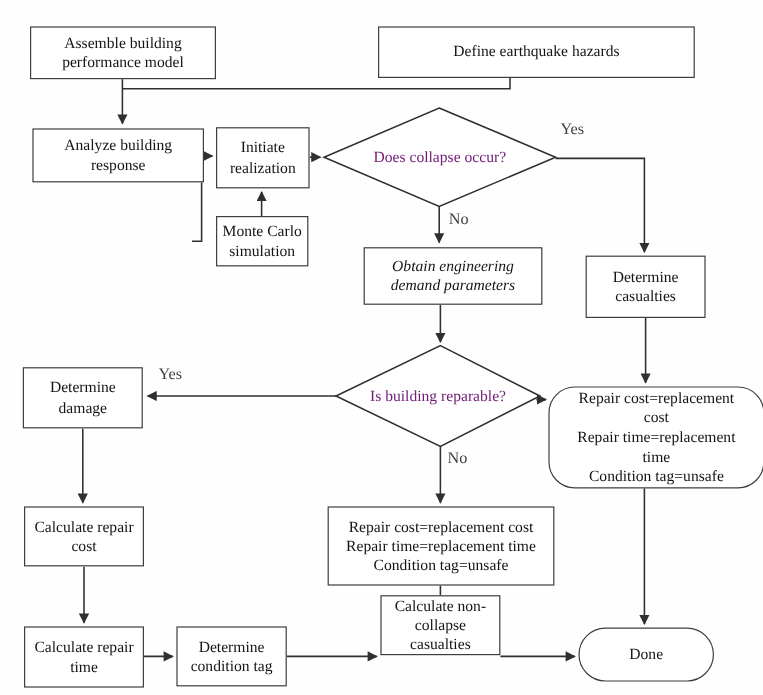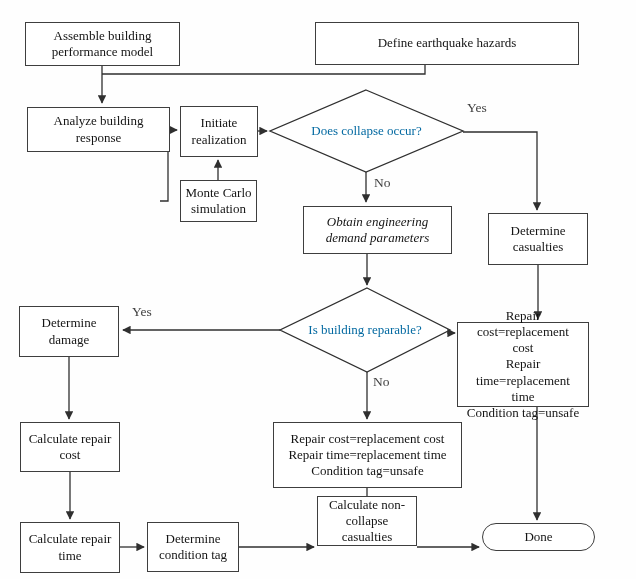--- a/index.html
+++ b/index.html
@@ -22,21 +22,21 @@
     color:#141414;
     white-space:pre-line;
     padding:1px;
   }
   .terminator{border-radius:23px;}
   .dlabel{
     position:absolute;
     display:flex;align-items:center;justify-content:center;
     text-align:center;
     font-size:13px;line-height:1.2;
-    color:#0369a1;
+    color:#701a75;
     pointer-events:none;
   }
   .elabel{
     position:absolute;
     font-size:13.5px;
     color:#404040;
   }
   polyline,polygon{shape-rendering:geometricPrecision;}
 </style>
 </head>
@@ -96,21 +96,21 @@
 
   <div class="node" style="left:303px;top:206px;width:149px;height:48px;font-style:italic;">Obtain engineering
 demand parameters</div>
 
   <div class="node" style="left:488px;top:213px;width:100px;height:52px;">Determine
 casualties</div>
 
   <div class="node" style="left:19px;top:306px;width:100px;height:51px;">Determine
 damage</div>
 
-  <div class="node" style="left:457px;top:322px;width:132px;height:85px;">Repair cost=replacement
+  <div class="node" style="left:457px;top:322px;width:180px;height:85px;border-radius:22px;">Repair cost=replacement
 cost
 Repair time=replacement
 time
 Condition tag=unsafe</div>
 
   <div class="node" style="left:20px;top:422px;width:100px;height:50px;">Calculate repair
 cost</div>
 
   <div class="node" style="left:273px;top:422px;width:189px;height:66px;">Repair cost=replacement cost
 Repair time=replacement time
@@ -119,21 +119,21 @@
   <div class="node" style="left:20px;top:522px;width:100px;height:51px;">Calculate repair
 time</div>
 
   <div class="node" style="left:147px;top:522px;width:92px;height:50px;">Determine
 condition tag</div>
 
   <div class="node" style="left:317px;top:496px;width:100px;height:50px;">Calculate non-
 collapse
 casualties</div>
 
-  <div class="node terminator" style="left:482px;top:523px;width:113px;height:28px;border-width:1.3px;">Done</div>
+  <div class="node terminator" style="left:482px;top:523px;width:113px;height:45px;border-width:1.3px;">Done</div>
 
   <div class="dlabel" style="left:270px;top:90px;width:193px;height:82px;">Does collapse occur?</div>
 
   <div class="dlabel" style="left:280px;top:288px;width:170px;height:84px;">Is building reparable?</div>
 
   <div class="elabel" style="left:467px;top:100px;">Yes</div>
 
   <div class="elabel" style="left:374px;top:175px;">No</div>
 
   <div class="elabel" style="left:132px;top:304px;">Yes</div>

